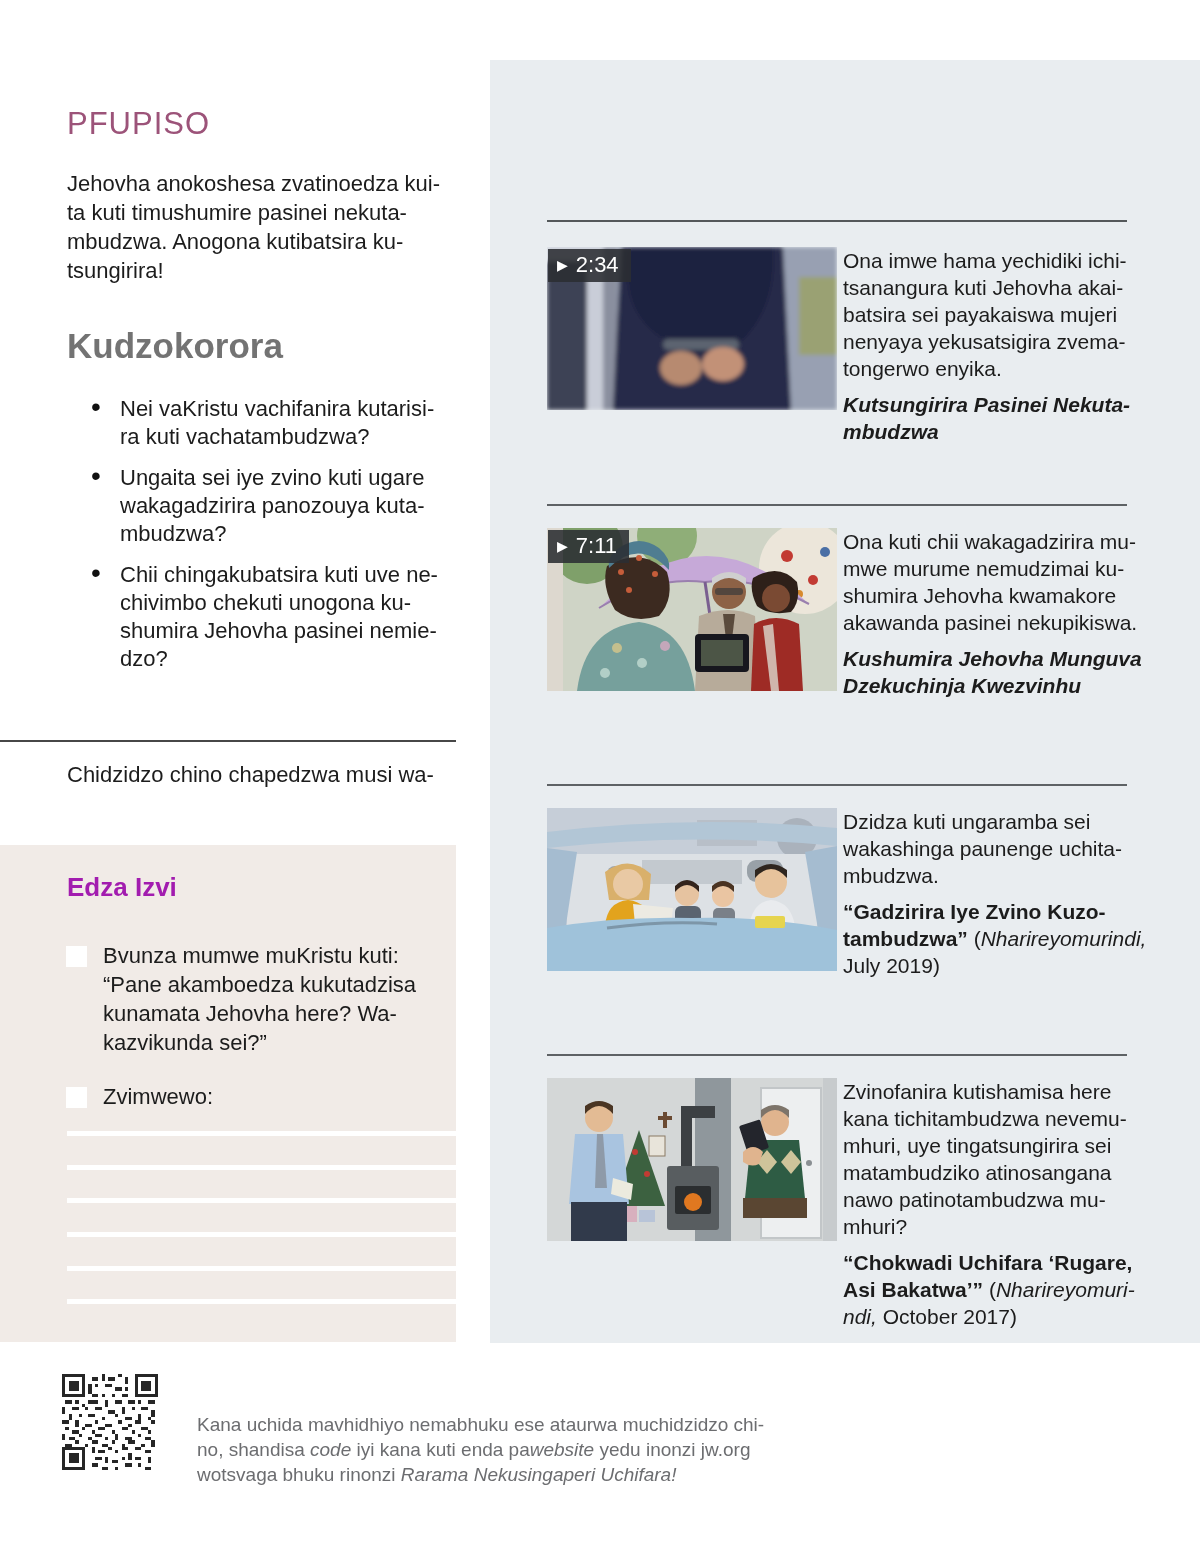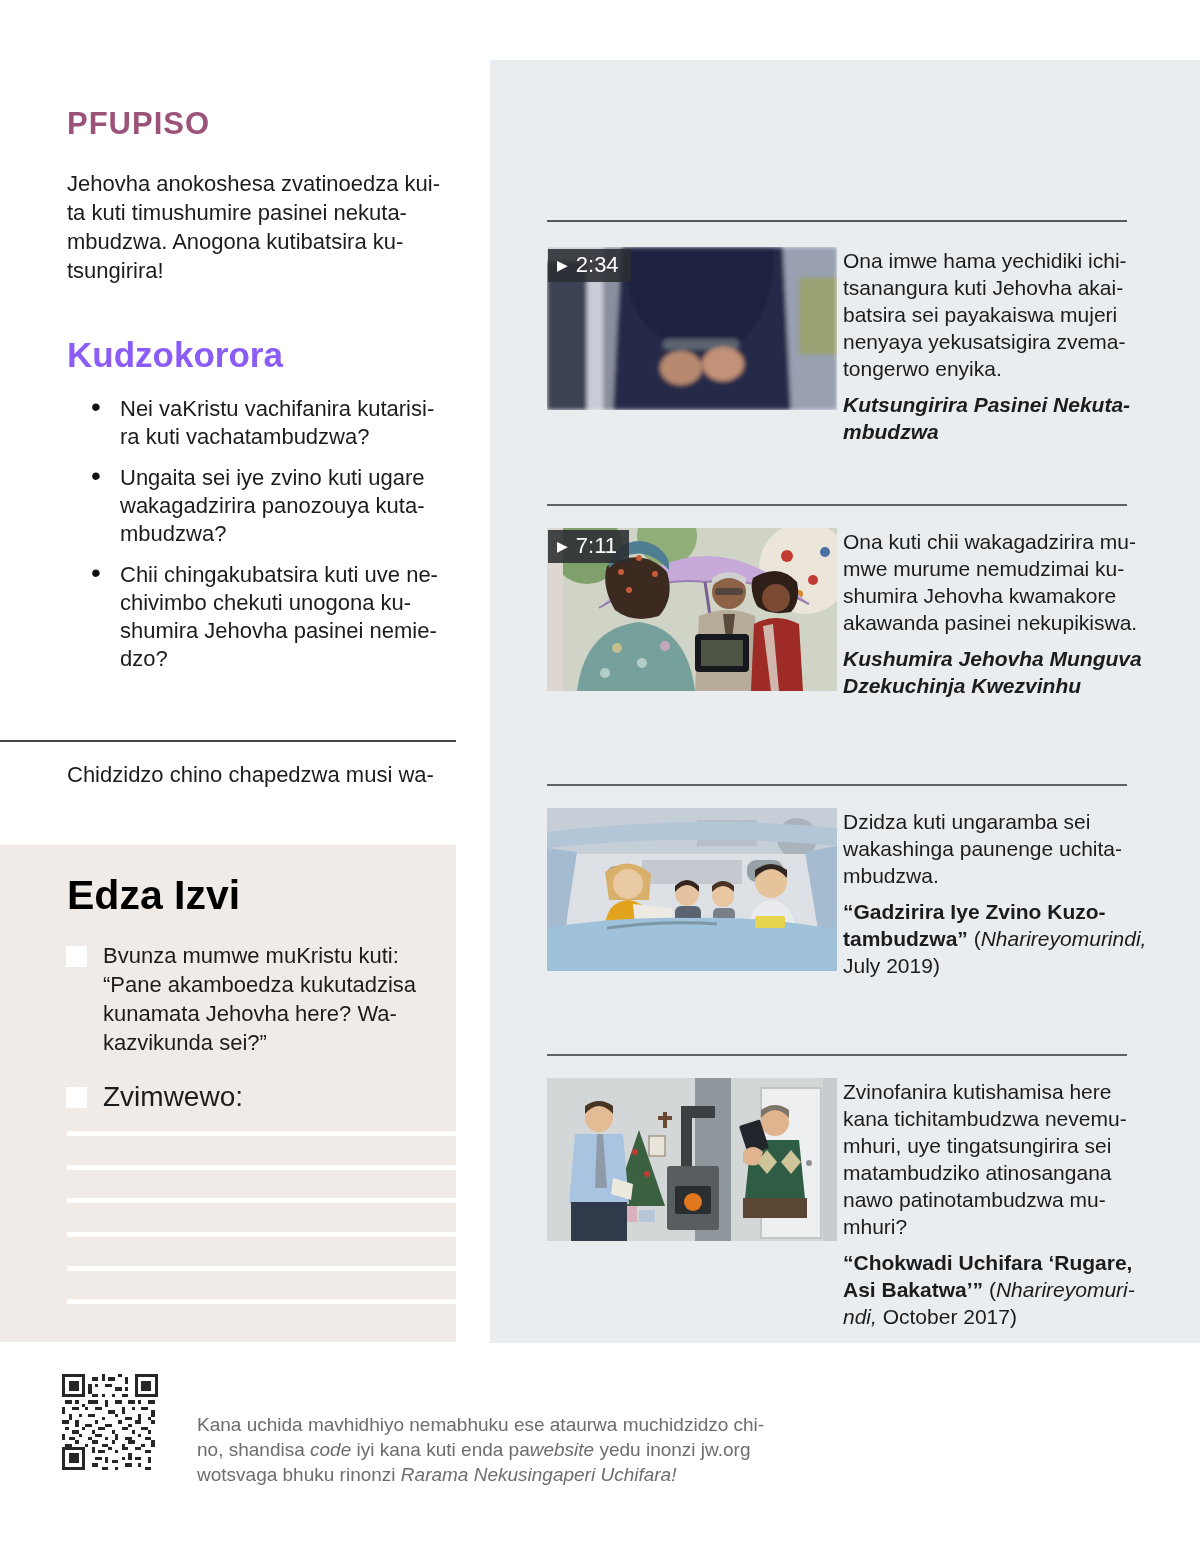--- a/index.html
+++ b/index.html
@@ -2,35 +2,35 @@
 <html><head>
 <meta charset="utf-8">
 <style>
   html,body{margin:0;padding:0;background:#ffffff}
   .page{position:relative;width:1200px;height:1543px;background:#ffffff;
         font-family:"Liberation Sans",sans-serif;color:#1c1c1c;overflow:hidden}
   .abs{position:absolute}
   .pre{white-space:pre-line}
 
   
-  #pfupiso-title{left:67px;top:106px;font-size:31px;font-weight:700;letter-spacing:1px;color:#9c5379}
+  #pfupiso-title{left:67px;top:106px;font-size:31px;font-weight:400;letter-spacing:1px;color:#9c5379}
   #pfupiso-body{left:67px;top:169px;width:402px;font-size:22px;line-height:29px}
-  #kudzokorora-title{left:67px;top:335px;font-size:35px;font-weight:700;color:#8b5cf6}
+  #kudzokorora-title{left:67px;top:326px;font-size:35px;font-weight:700;color:#737373}
   #bullets{left:67px;top:391px;width:402px;list-style:none;margin:4px;padding:0}
   .bullet{position:relative;padding-left:49px;margin-bottom:13px;font-size:22px;line-height:28px}
   .bullet::before{content:"•";position:absolute;left:20px;top:-2px;font-size:28px;color:#111}
   #left-divider{left:0;top:740px;width:456px;height:2px;background:#474747}
   #completion-note{left:67px;top:762px;font-size:22px}
   #try-box{left:0;top:845px;width:456px;height:497px;background:#f1ebe7}
-  #edza-title{left:67px;top:872px;font-size:41px;font-weight:700;color:#000000}
+  #edza-title{left:67px;top:872px;font-size:26px;font-weight:700;color:#a21caf}
   .checkbox{width:21px;height:21px;background:#ffffff}
   #check1{left:66px;top:946px}
   #check1-label{left:103px;top:941px;width:350px;font-size:22px;line-height:29px}
   #check2{left:66px;top:1087px}
-  #check2-label{left:103px;top:1082px;width:350px;font-size:28px;line-height:29px}
+  #check2-label{left:103px;top:1082px;width:350px;font-size:22px;line-height:29px}
   .wline{left:67px;width:389px;height:5px;background:#ffffff}
   #qr{left:62px;top:1374px;width:96px;height:96px}
   #footer-note{left:197px;top:1412px;width:600px;font-size:19px;line-height:25px;color:#6c6d70;white-space:pre-line}
 
   
   #right-panel{left:490px;top:60px;width:710px;height:1283px;background:#e9edf0}
   #right-panel .abs{position:absolute}
   #right-heading{left:57px;top:50px;font-size:28px;font-weight:700;letter-spacing:0.5em;
                  line-height:49px;color:#64808d;white-space:pre-line}
   #head-rule{left:57px;top:160px;width:580px;height:2px;background:#54585a}

